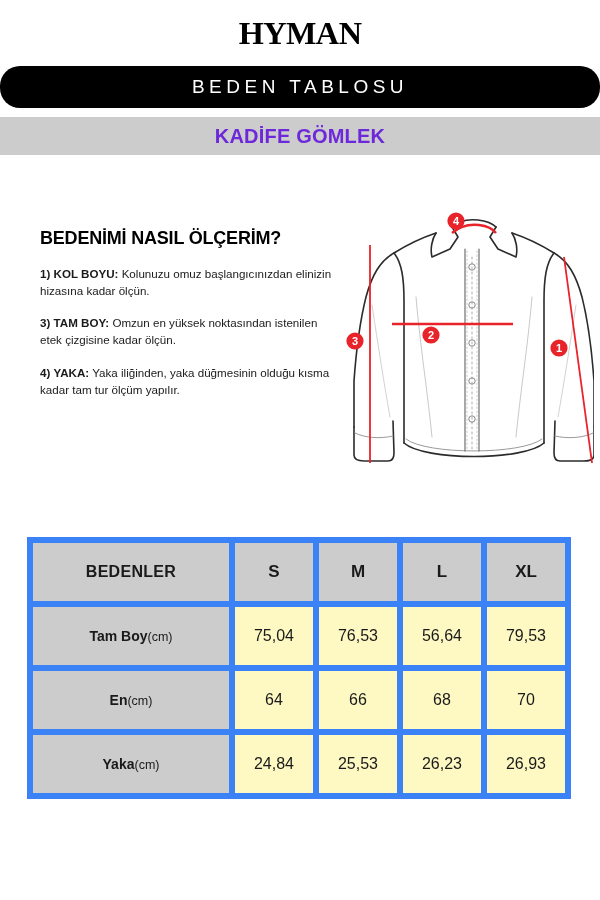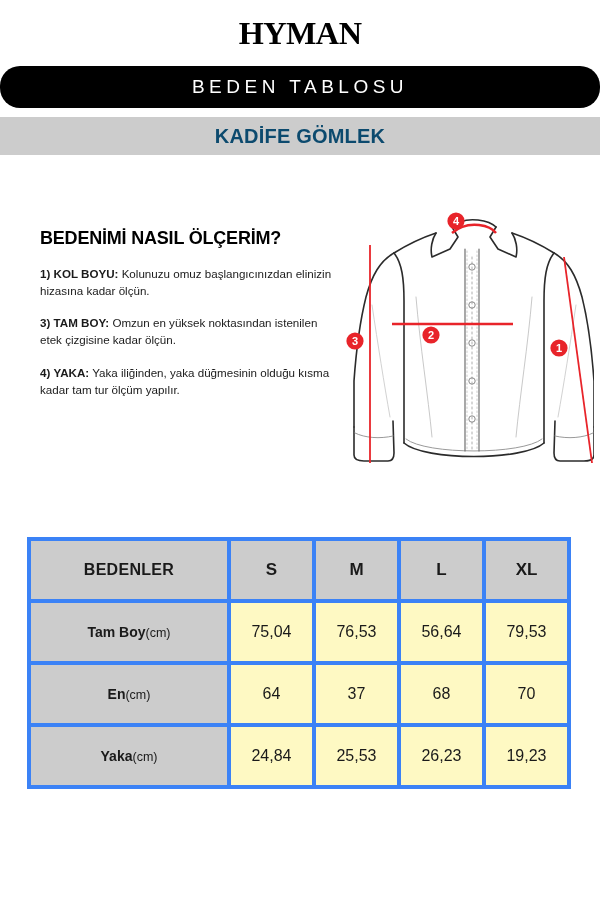--- a/index.html
+++ b/index.html
@@ -61,21 +61,21 @@
     top: 117px;
     left: 0;
     width: 600px;
     height: 38px;
     background: #cccccc;
     display: flex;
     align-items: center;
     justify-content: center;
   }
   .band-gray-text {
-    color: #0c4a6e;
+    color: #6d28d9;
     font-size: 20px;
     font-weight: bold;
     letter-spacing: 0.2px;
   }
 
   
   .instructions {
     position: absolute;
     top: 228px;
     left: 40px;
@@ -119,21 +119,21 @@
   
   .size-table {
     position: absolute;
     top: 537px;
     left: 27px;
     width: 544px;
     border-collapse: collapse;
     table-layout: fixed;
   }
   .size-table td, .size-table th {
-    border: 4px solid #3b82f6;
+    border: 6px solid #3b82f6;
     height: 58px;
     text-align: center;
     vertical-align: middle;
     font-size: 15px;
     padding: 0;
   }
   .size-table th.head-label {
     width: 196px;
     background: #cccccc;
     font-size: 16px;
@@ -293,25 +293,25 @@
     <tr>
       <td class="row-label"><span>Tam Boy</span><span class="unit">(cm)</span></td>
       <td class="value">75,04</td>
       <td class="value">76,53</td>
       <td class="value">56,64</td>
       <td class="value">79,53</td>
     </tr>
     <tr>
       <td class="row-label"><span>En</span><span class="unit">(cm)</span></td>
       <td class="value">64</td>
-      <td class="value">37</td>
+      <td class="value">66</td>
       <td class="value">68</td>
       <td class="value">70</td>
     </tr>
     <tr>
       <td class="row-label"><span>Yaka</span><span class="unit">(cm)</span></td>
       <td class="value">24,84</td>
       <td class="value">25,53</td>
       <td class="value">26,23</td>
-      <td class="value">19,23</td>
+      <td class="value">26,93</td>
     </tr>
   </tbody>
 </table>
 
 </body></html>

